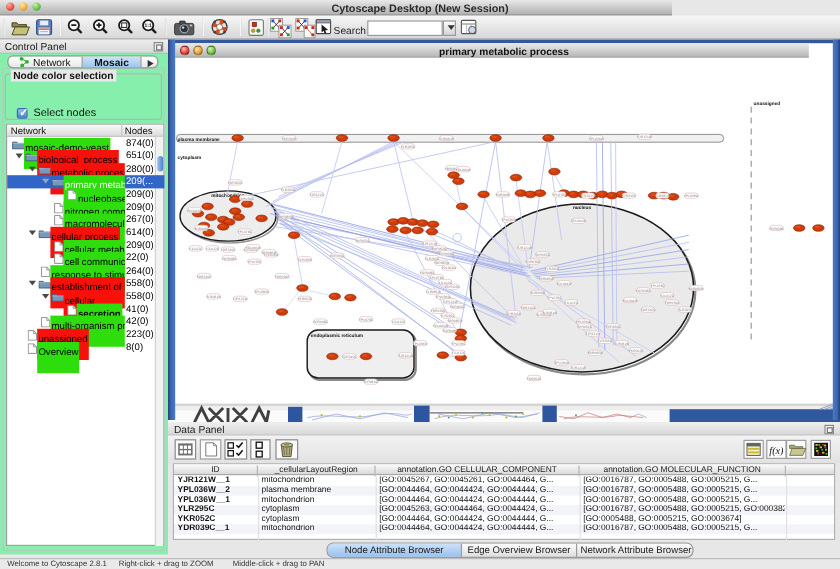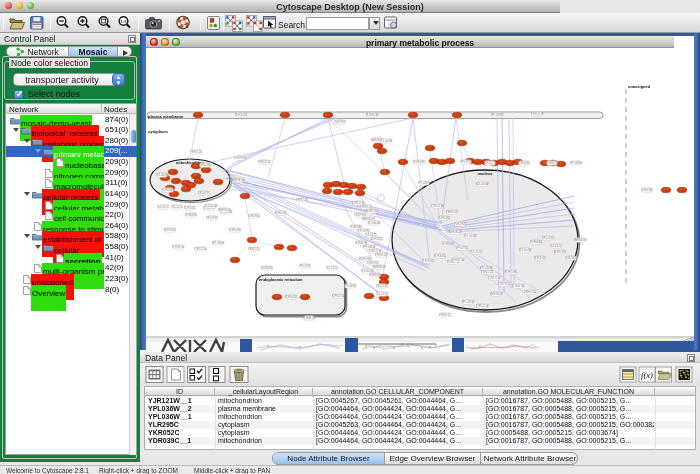--- a/index.html
+++ b/index.html
@@ -5,32 +5,32 @@
 .abs{position:absolute}
 #titlebar{left:0;top:0;width:560px;height:13px;background:linear-gradient(#e9e9e9,#cfcfcf 45%,#b2b2b2);border-bottom:1px solid #7d7d7d}
 .tl{position:absolute;top:2.2px;width:7px;height:7px;border-radius:50%}
 #title{position:absolute;top:1.5px;left:0;width:700px;text-align:center;font-size:9px;font-weight:bold;color:#2a2a2a}
 #toolbar{left:0;top:13px;width:700px;height:20px;background:linear-gradient(#f7f7f7,#e3e3e3 60%,#d8d8d8);border-bottom:1px solid #9b9b9b}
 .sep{position:absolute;top:2px;width:1px;height:15px;background:#b5b5b5;border-left:1px solid #f5f5f5}
 #searchlbl{position:absolute;left:278px;top:19.5px;font-size:8.5px;color:#222}
 #searchbox{position:absolute;left:306px;top:16.5px;width:63px;height:13px;background:#fff;border:1px solid #9a9a9a}
 #searchdrop{position:absolute;left:369px;top:16.5px;width:11px;height:13px;background:linear-gradient(#fdfdfd,#d5d5d5);border:1px solid #9a9a9a}
 
-#cpanel{left:0;top:33px;width:140px;height:429px;background:#15803d}
+#cpanel{left:0;top:33px;width:140px;height:429px;background:#86efac}
 #cphead{position:absolute;left:0;top:0;width:140px;height:12px;background:linear-gradient(#ededed,#d9d9d9);border-bottom:1px solid #bdbdbd}
 #cphead span{position:absolute;left:4px;top:1px;font-size:8.5px;color:#1a1a1a}
 .float-ic{position:absolute;width:8px;height:8px;border:1px solid #888;background:#f4f4f4}
 .float-ic:before{content:"";position:absolute;left:1px;top:1px;width:3px;height:3px;border:1px solid #777}
 #cptabs{position:absolute;left:6px;top:13px;width:126px;height:11px;border:1px solid #9a9a9a;border-radius:5px;background:linear-gradient(#ffffff,#e8e8e8);overflow:hidden}
 #tab-mosaic{position:absolute;left:61px;top:0;width:50px;height:11px;background:linear-gradient(#cfe3f7,#92bfed);border-left:1px solid #9a9a9a;border-right:1px solid #9a9a9a;text-align:center;font-size:8.5px;font-weight:bold;color:#111}
 #tab-net{position:absolute;left:0;top:0;width:61px;height:11px;text-align:center;font-size:8.5px;color:#111}
 #tab-arr{position:absolute;left:111px;top:0;width:15px;height:11px}
 #tab-arr:before{content:"";position:absolute;left:5px;top:3px;border-left:5px solid #333;border-top:3px solid transparent;border-bottom:3px solid transparent}
 #gbox{position:absolute;left:4px;top:28px;width:131px;height:39px;border:1px solid #b4b4b4;border-radius:3px}
-#gbox-lbl{position:absolute;left:4px;top:-4px;background:#e7e7e7;padding:0 2px;font-size:8.5px;font-weight:normal;color:#111}
+#gbox-lbl{position:absolute;left:4px;top:-4px;background:#e7e7e7;padding:0 2px;font-size:8.5px;font-weight:bold;color:#111}
 #combo{position:absolute;left:8px;top:10.5px;width:112px;height:13px;background:linear-gradient(#ffffff,#e9e9e9);border:1px solid #9a9a9a;border-radius:4px;font-size:9px;color:#111;text-align:center;line-height:12px;padding-right:14px}
 #combo-btn{position:absolute;right:-1px;top:-1px;width:13px;height:13px;border-radius:4px;background:linear-gradient(#7fb2ef,#3d74c9);border:1px solid #3763a8;color:#fff;font-size:6px;line-height:6px;text-align:center}
 #chk{position:absolute;left:9px;top:27.5px;width:9px;height:9px;border-radius:2px;background:linear-gradient(#9cc3ef,#4a80cf);border:1px solid #3a6bb5}
 #chk:before{content:"\2713";position:absolute;left:1px;top:-2px;color:#fff;font-size:9px;font-weight:bold}
 #chklbl{position:absolute;left:23px;top:27px;font-size:9px;color:#111}
 #treewrap{position:absolute;left:5px;top:70px;width:132px;height:352px;background:#fff;border:1px solid #9f9f9f}
 #treehead{position:absolute;left:0;top:0;width:130px;height:10px;background:linear-gradient(#fafafa,#dcdcdc);border-bottom:1px solid #b9b9b9;font-size:8px;color:#111}
 #treehead .n1{position:absolute;left:3px;top:0.5px}
 #treehead .n2{position:absolute;left:98px;top:0.5px}
 #vsb{position:absolute;right:0;top:10px;width:7px;height:341px;background:#f2f2f2;border-left:1px solid #d0d0d0}
@@ -222,21 +222,20 @@
           <circle cx="6.5" cy="4.5" r="1.6" fill="#2fae2f"></circle>
           <circle cx="2.5" cy="7.5" r="1.6" fill="#2fae2f"></circle>
           <line x1="2" y1="2" x2="6.5" y2="4.5" stroke="#2fae2f" stroke-width="0.8"></line>
           <line x1="6.5" y1="4.5" x2="2.5" y2="7.5" stroke="#2fae2f" stroke-width="0.8"></line>
         </svg> Network</div>
  <div id="tab-mosaic">Mosaic</div>
  <div id="tab-arr"></div>
 </div>
 <div id="gbox">
       <div id="gbox-lbl">Node color selection</div>
- <div id="combo">transporter activity<div id="combo-btn">▲<br>▼</div></div>
  <div id="chk"></div>
       <span id="chklbl">Select nodes</span>
 </div>
 <div id="treewrap">
  <div id="treehead">
         <span class="n1">Network</span>
         <span class="n2">Nodes</span>
         <span style="position:absolute;left:95px;top:0;width:1px;height:10px;background:#c2c2c2"></span>
       </div>
  <div id="vsb"></div>
@@ -291,21 +290,21 @@
         </svg>
         <span class="lbl grn" style="left:47px;max-width:51px;">nitrogen compo</span>
         <span class="cnt">209(0)</span>
       </div>
 <div class="trow" style="top:74.28px">
         <svg class="tico" width="8" height="9" style="left:39px">
           <path d="M0.5 0.5 h4.5 l2.5 2.5 v5.5 h-7 z" fill="#fdfdfd" stroke="#8a8a8a" stroke-width="0.8"></path>
           <path d="M5 0.5 v2.5 h2.5" fill="none" stroke="#8a8a8a" stroke-width="0.7"></path>
         </svg>
         <span class="lbl grn" style="left:47px;max-width:51px;">macromolecule</span>
-        <span class="cnt">311(0)</span>
+        <span class="cnt">267(0)</span>
       </div>
 <div class="trow" style="top:84.91000000000001px">
         <span class="tarr" style="left:18px"></span>
         <svg class="tico" width="11" height="9" style="left:26px">
           <path d="M0.5 2.5 h3.5 l1 1 h5.5 v4.5 h-10 z" fill="#7898bb" stroke="#3f5e80" stroke-width="0.8"></path>
           <path d="M0.5 4 h10 v-0.8 h-10 z" fill="#9ab4cf"></path>
         </svg>
         <span class="lbl red" style="left:36px;max-width:62px;">cellular process</span>
         <span class="cnt">614(0)</span>
       </div>

